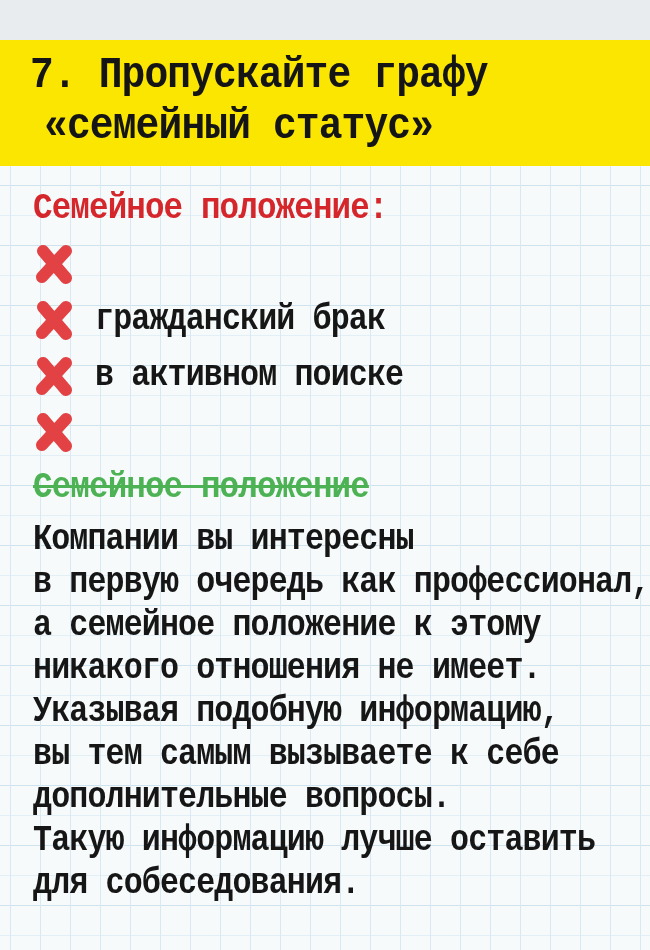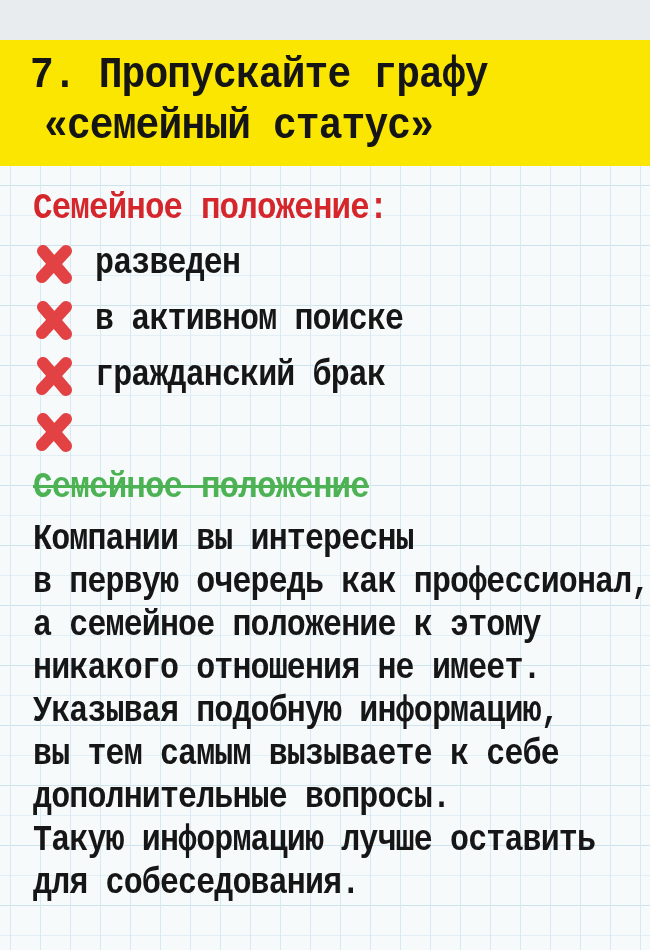--- a/index.html
+++ b/index.html
@@ -82,42 +82,39 @@
 
     <div class="section-heading">Семейное положение:</div>
 
     <div class="reject-list">
 
       <div class="item">
         <svg class="xicon" viewBox="0 0 42 42">
           <path d="M10 8 L33 35" stroke="#e24244" stroke-width="12" stroke-linecap="round" fill="none"></path>
           <path d="M33 8 L9 34" stroke="#e24244" stroke-width="12" stroke-linecap="round" fill="none"></path>
         </svg>
+      </div>
+
+      <div class="item">
+        <svg class="xicon" viewBox="0 0 42 42">
+          <path d="M10 8 L33 35" stroke="#e24244" stroke-width="12" stroke-linecap="round" fill="none"></path>
+          <path d="M33 8 L9 34" stroke="#e24244" stroke-width="12" stroke-linecap="round" fill="none"></path>
+        </svg>
         <div>
-          <div class="item-text">разведен</div>
+          <div class="item-text">гражданский брак</div>
         </div>
       </div>
 
       <div class="item">
         <svg class="xicon" viewBox="0 0 42 42">
           <path d="M10 8 L33 35" stroke="#e24244" stroke-width="12" stroke-linecap="round" fill="none"></path>
           <path d="M33 8 L9 34" stroke="#e24244" stroke-width="12" stroke-linecap="round" fill="none"></path>
         </svg>
         <div>
           <div class="item-text">в активном поиске</div>
-        </div>
-      </div>
-
-      <div class="item">
-        <svg class="xicon" viewBox="0 0 42 42">
-          <path d="M10 8 L33 35" stroke="#e24244" stroke-width="12" stroke-linecap="round" fill="none"></path>
-          <path d="M33 8 L9 34" stroke="#e24244" stroke-width="12" stroke-linecap="round" fill="none"></path>
-        </svg>
-        <div>
-          <div class="item-text">гражданский брак</div>
         </div>
       </div>
 
       <div class="item">
         <svg class="xicon" viewBox="0 0 42 42">
           <path d="M10 8 L33 35" stroke="#e24244" stroke-width="12" stroke-linecap="round" fill="none"></path>
           <path d="M33 8 L9 34" stroke="#e24244" stroke-width="12" stroke-linecap="round" fill="none"></path>
         </svg>
       </div>
 

